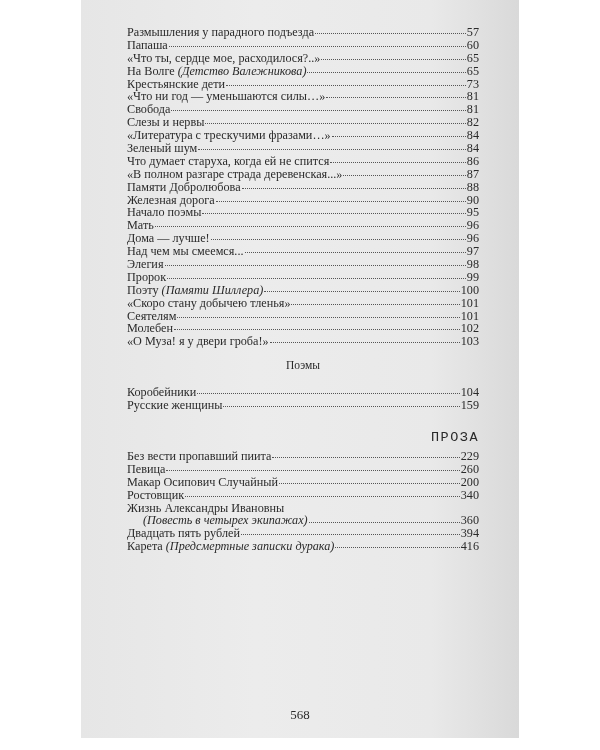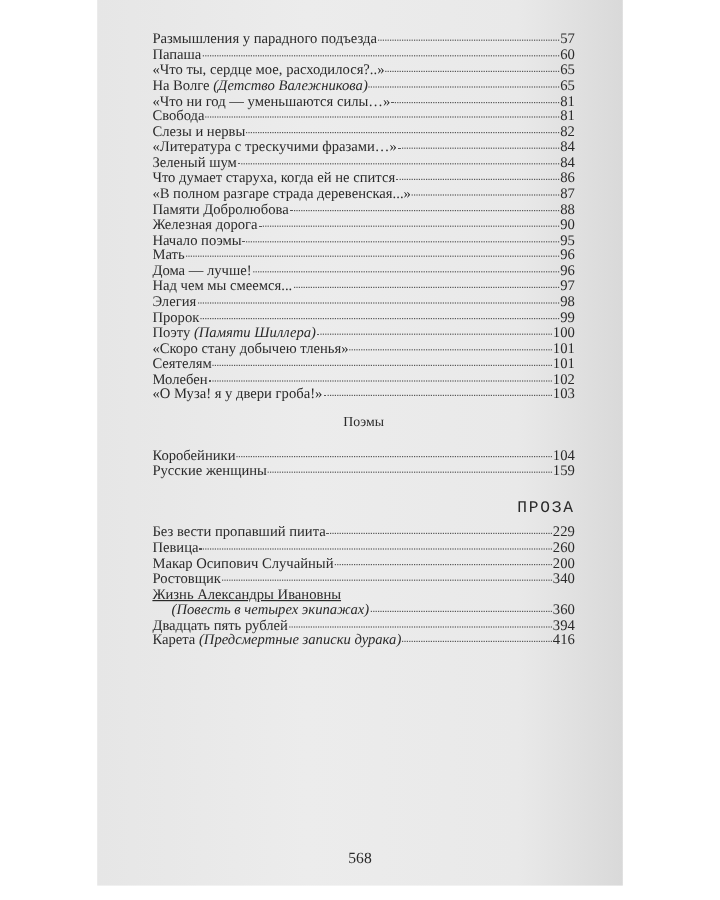--- a/index.html
+++ b/index.html
@@ -9,41 +9,41 @@
   }
   .page {
     position:absolute; left:81px; top:0; width:438px; height:738px;
     background: linear-gradient(90deg, #e6e6e6 0%, #ececec 40%, #e9e9e9 80%, #d9d9d9 100%);
     color:#2a2a2a;
   }
   .toc {
     position:absolute; left:46px; top:26px; width:352px;
   }
   .row {
-    display:flex; align-items:center; height:12.9px; line-height:12.9px;
+    display:flex; align-items:flex-end; height:12.9px; line-height:12.9px;
     font-size:12.2px; white-space:nowrap;
   }
   .row .title { flex:0 0 auto; }
   .row .title i { font-style:italic; }
   .row .dots {
     flex:1 1 auto; overflow:hidden; margin:0 1px;
     border-bottom:1px dotted #555; height:9px; align-self:baseline;
     position:relative; top:-2px;
   }
   .row .page-no { flex:0 0 auto; text-align:right; }
   .section-sm {
     text-align:center; font-size:11.5px; height:14px; line-height:14px;
     margin:10px 0 14px 0;
   }
   .section-lg {
     text-align:right; font-size:13.5px; letter-spacing:1.5px; height:16px; line-height:16px;
     margin:18px 0 4px 0;
     font-family:Liberation Mono, monospace;
   }
-  .two-line .first { height:12.9px; line-height:12.9px; font-size:12.2px;text-decoration:underline; }
+  .two-line .first { height:12.9px; line-height:12.9px; font-size:12.2px; }
   .two-line .row { padding-left:16px; }
   .folio {
     position:absolute; left:0; width:100%; top:707px; text-align:center; font-size:13px;
   }
 </style>
 </head>
 <body>
 
 <div class="page">
   <div class="toc">
@@ -60,20 +60,25 @@
       </div>
     <div class="row">
         <span class="title">«Что ты, сердце мое, расходилося?..»</span>
         <span class="dots"></span>
         <span class="page-no">65</span>
       </div>
     <div class="row">
         <span class="title"><span>На Волге</span> <i>(Детство Валежникова)</i></span>
         <span class="dots"></span>
         <span class="page-no">65</span>
+      </div>
+    <div class="row">
+        <span class="title">Крестьянские дети</span>
+        <span class="dots"></span>
+        <span class="page-no">73</span>
       </div>
     <div class="row">
         <span class="title">«Что ни год — уменьшаются силы…»</span>
         <span class="dots"></span>
         <span class="page-no">81</span>
       </div>
     <div class="row">
         <span class="title">Свобода</span>
         <span class="dots"></span>
         <span class="page-no">81</span>

